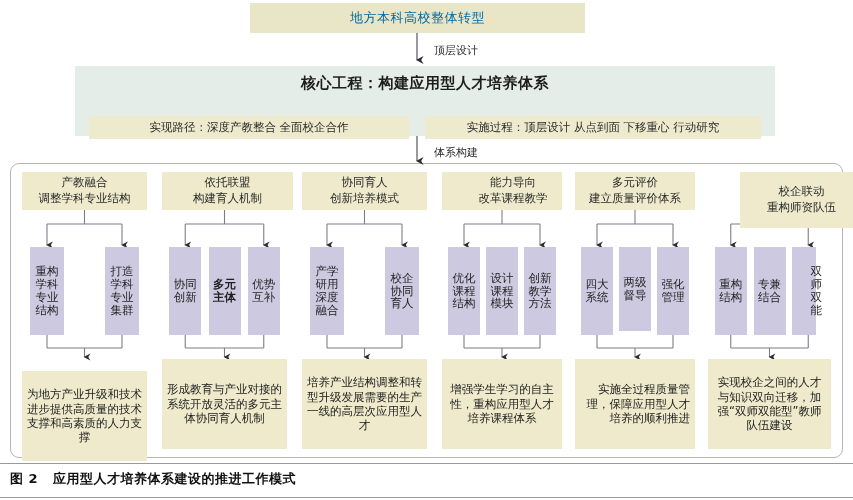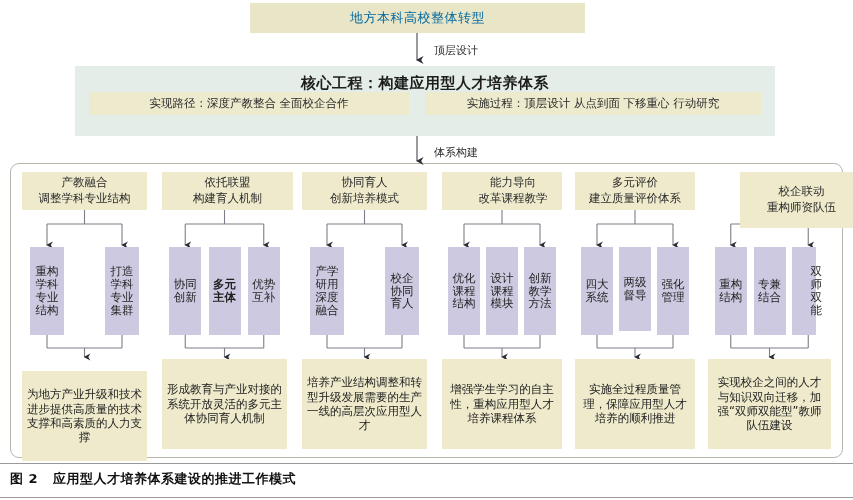--- a/index.html
+++ b/index.html
@@ -24,21 +24,21 @@
 
   .core-box{
     background:#e4ede7;
     left:75px;top:66px;width:700px;height:70px;
   }
   .core-title{
     position:absolute;left:0;top:8px;width:700px;text-align:center;
     font-size:15px;font-weight:bold;color:#1d1d1d;letter-spacing:.5px;
   }
   .core-sub{
-    position:absolute;top:26px;height:23px;
+    position:absolute;top:50px;height:23px;
     background:#eeeacd;
     display:flex;align-items:center;justify-content:center;
     font-size:11.5px;color:#2b2b2b;white-space:nowrap;
   }
   .core-sub.left{left:14px;width:320px;}
   .core-sub.right{left:350px;width:336px;}
 
   
   .arrow-label{
     position:absolute;font-size:11px;color:#2b2b2b;white-space:nowrap;
@@ -260,21 +260,21 @@
         <span>系统</span>
       </div>
       <div class="box v-box" title="两级督导" style="left: 619px; top: 247px; width: 32px; height: 84px;">
         <span>两级</span>
         <span>督导</span>
       </div>
       <div class="box v-box" title="强化管理" style="left: 657px; top: 247px; width: 32px; height: 88px;">
         <span>强化</span>
         <span>管理</span>
       </div>
-      <div class="box sum-box" style="left: 575px; top: 359px; width: 120px; height: 90px;">实施全过程质量管理，保障应用型人才培养的顺利推进</div>
+      <div class="box sum-box" style="left: 575px; top: 359px; width: 120px; height: 90px; text-align: right;">实施全过程质量管理，保障应用型人才培养的顺利推进</div>
       <div class="box col-head" style="left: 740px; top: 172px; width: 123px; height: 56px;">
         <span>校企联动</span>
         <span>重构师资队伍</span>
       </div>
       <div class="box v-box" title="重构结构" style="left: 714.75px; top: 247px; width: 32px; height: 88px;">
         <span>重构</span>
         <span>结构</span>
       </div>
       <div class="box v-box" title="专兼结合" style="left: 753.5px; top: 247px; width: 32px; height: 88px;">
         <span>专兼</span>

